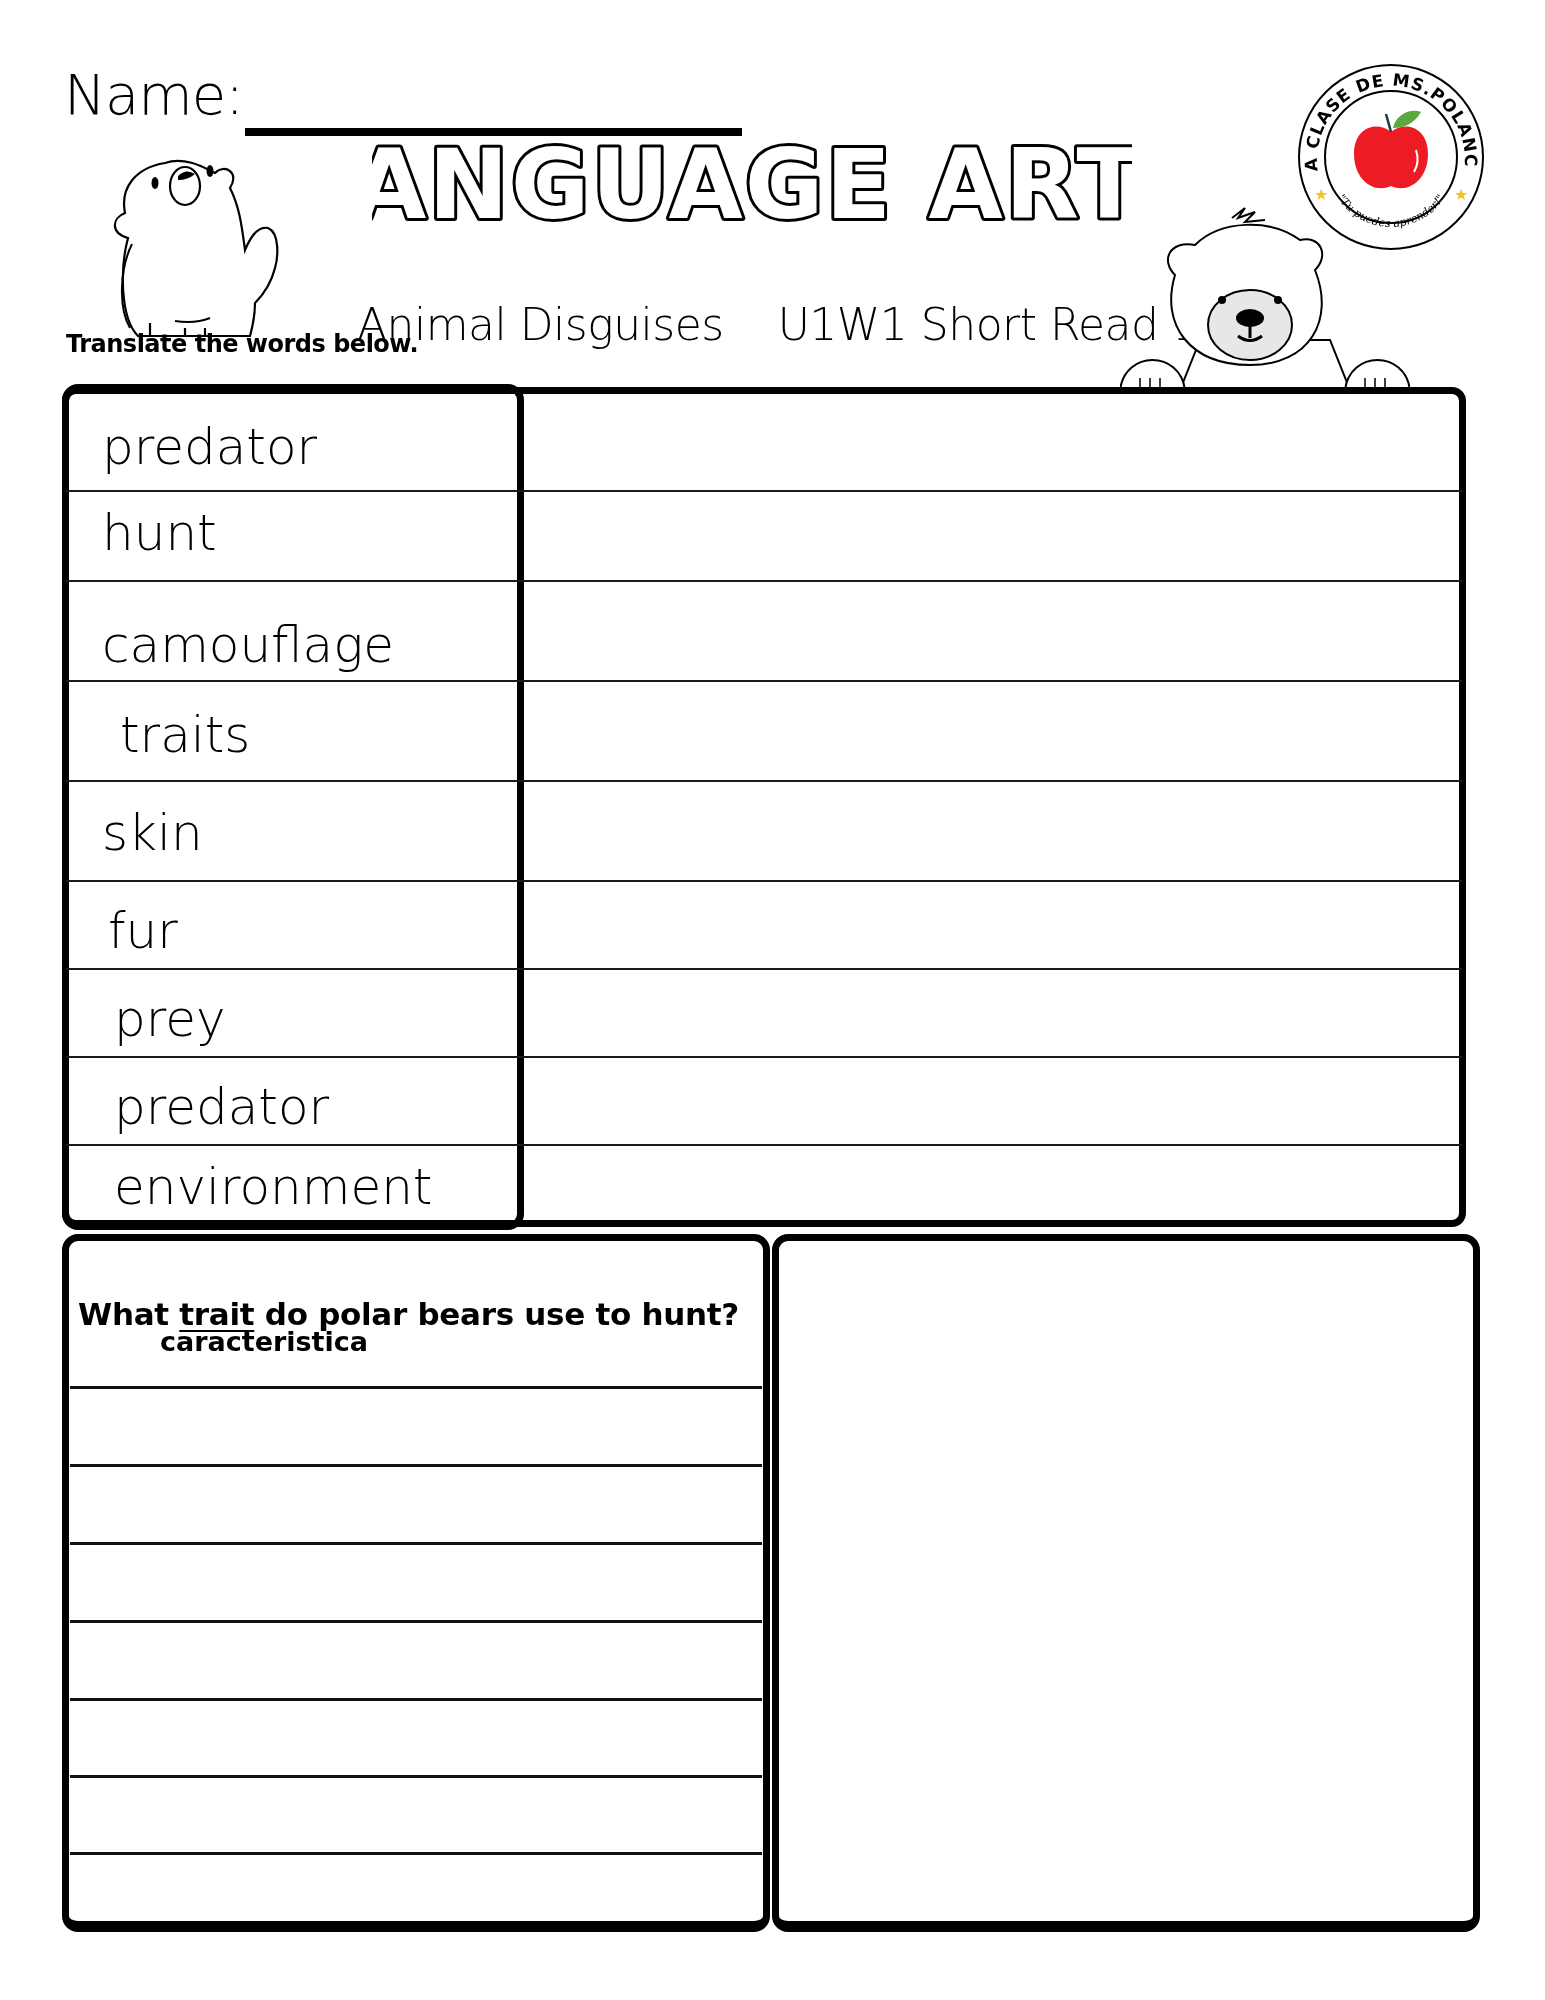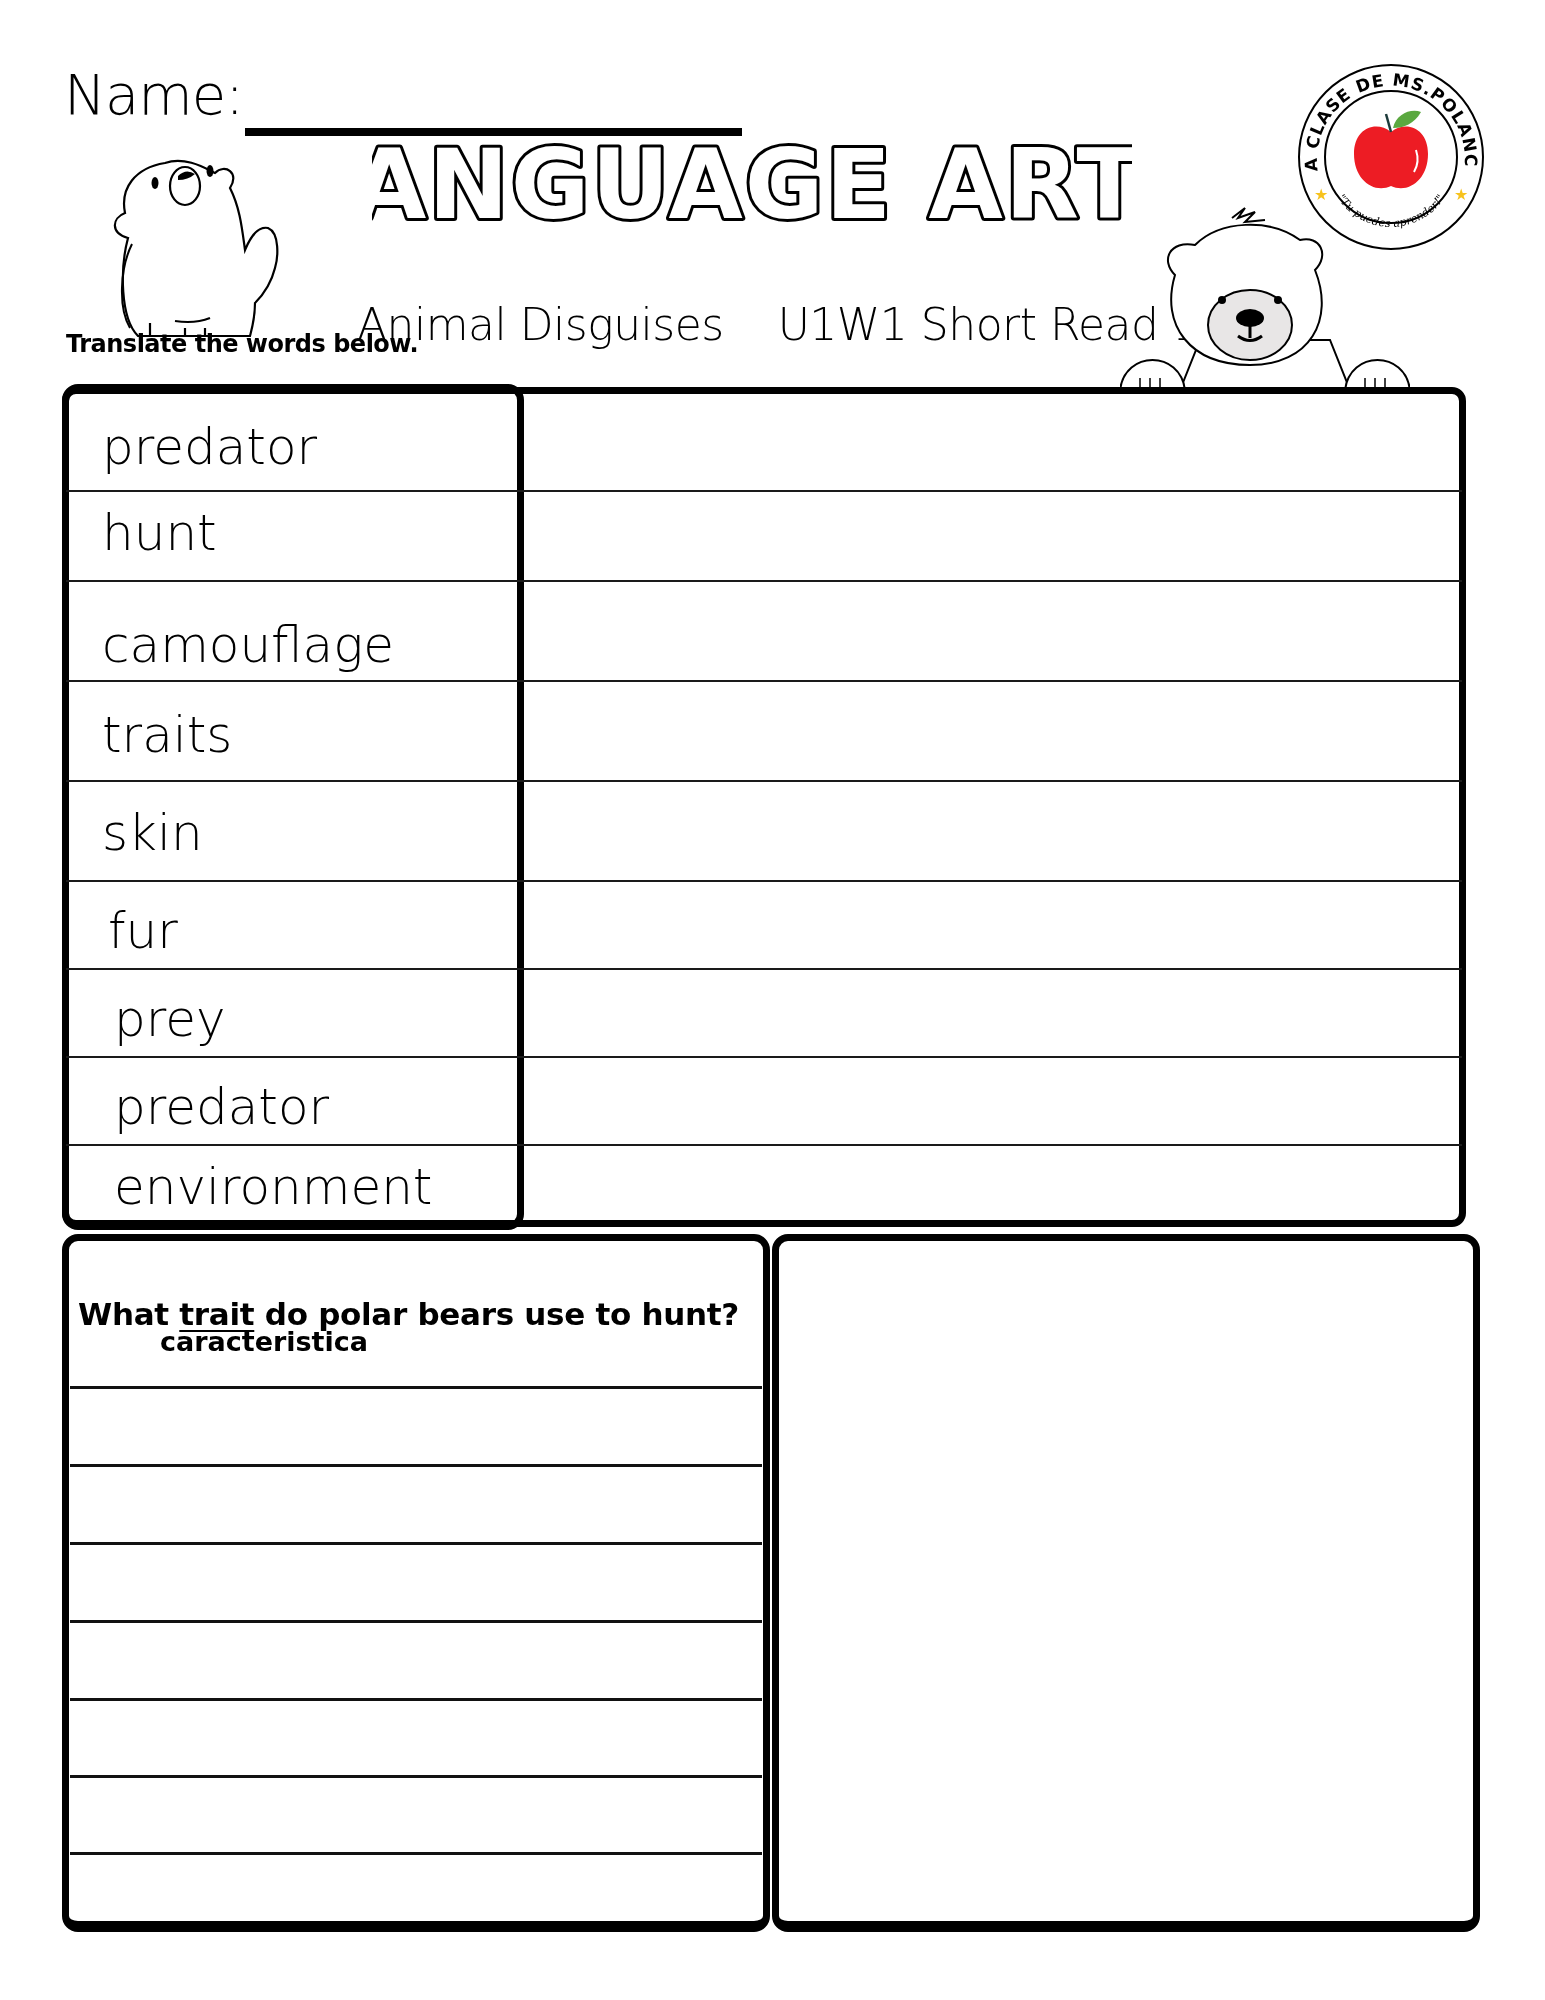--- a/index.html
+++ b/index.html
@@ -96,21 +96,21 @@
 <div class="abs hline" style="left:66px;top:680px;width:1396px"></div>
 <div class="abs hline" style="left:66px;top:780px;width:1396px"></div>
 <div class="abs hline" style="left:66px;top:880px;width:1396px"></div>
 <div class="abs hline" style="left:66px;top:968px;width:1396px"></div>
 <div class="abs hline" style="left:66px;top:1056px;width:1396px"></div>
 <div class="abs hline" style="left:66px;top:1144px;width:1396px"></div>
 
 <div class="abs word" style="left:102px;top:422px">predator</div>
 <div class="abs word" style="left:102px;top:508px">hunt</div>
 <div class="abs word" style="left:102px;top:620px">camouflage</div>
-<div class="abs word" style="left:102px;top:710px">traits</div>
+<div class="abs word" style="left:120px;top:710px">traits</div>
 <div class="abs word" style="left:102px;top:808px">skin</div>
 <div class="abs word" style="left:108px;top:906px">fur</div>
 <div class="abs word" style="left:114px;top:994px">prey</div>
 <div class="abs word" style="left:114px;top:1082px">predator</div>
 <div class="abs word" style="left:114px;top:1162px">environment</div>
 
 <div class="abs" style="left:526px;top:394px;width:932px;height:94px"></div>
 <div class="abs" style="left:526px;top:493px;width:932px;height:86px"></div>
 <div class="abs" style="left:526px;top:583px;width:932px;height:96px"></div>
 <div class="abs" style="left:526px;top:683px;width:932px;height:96px"></div>

